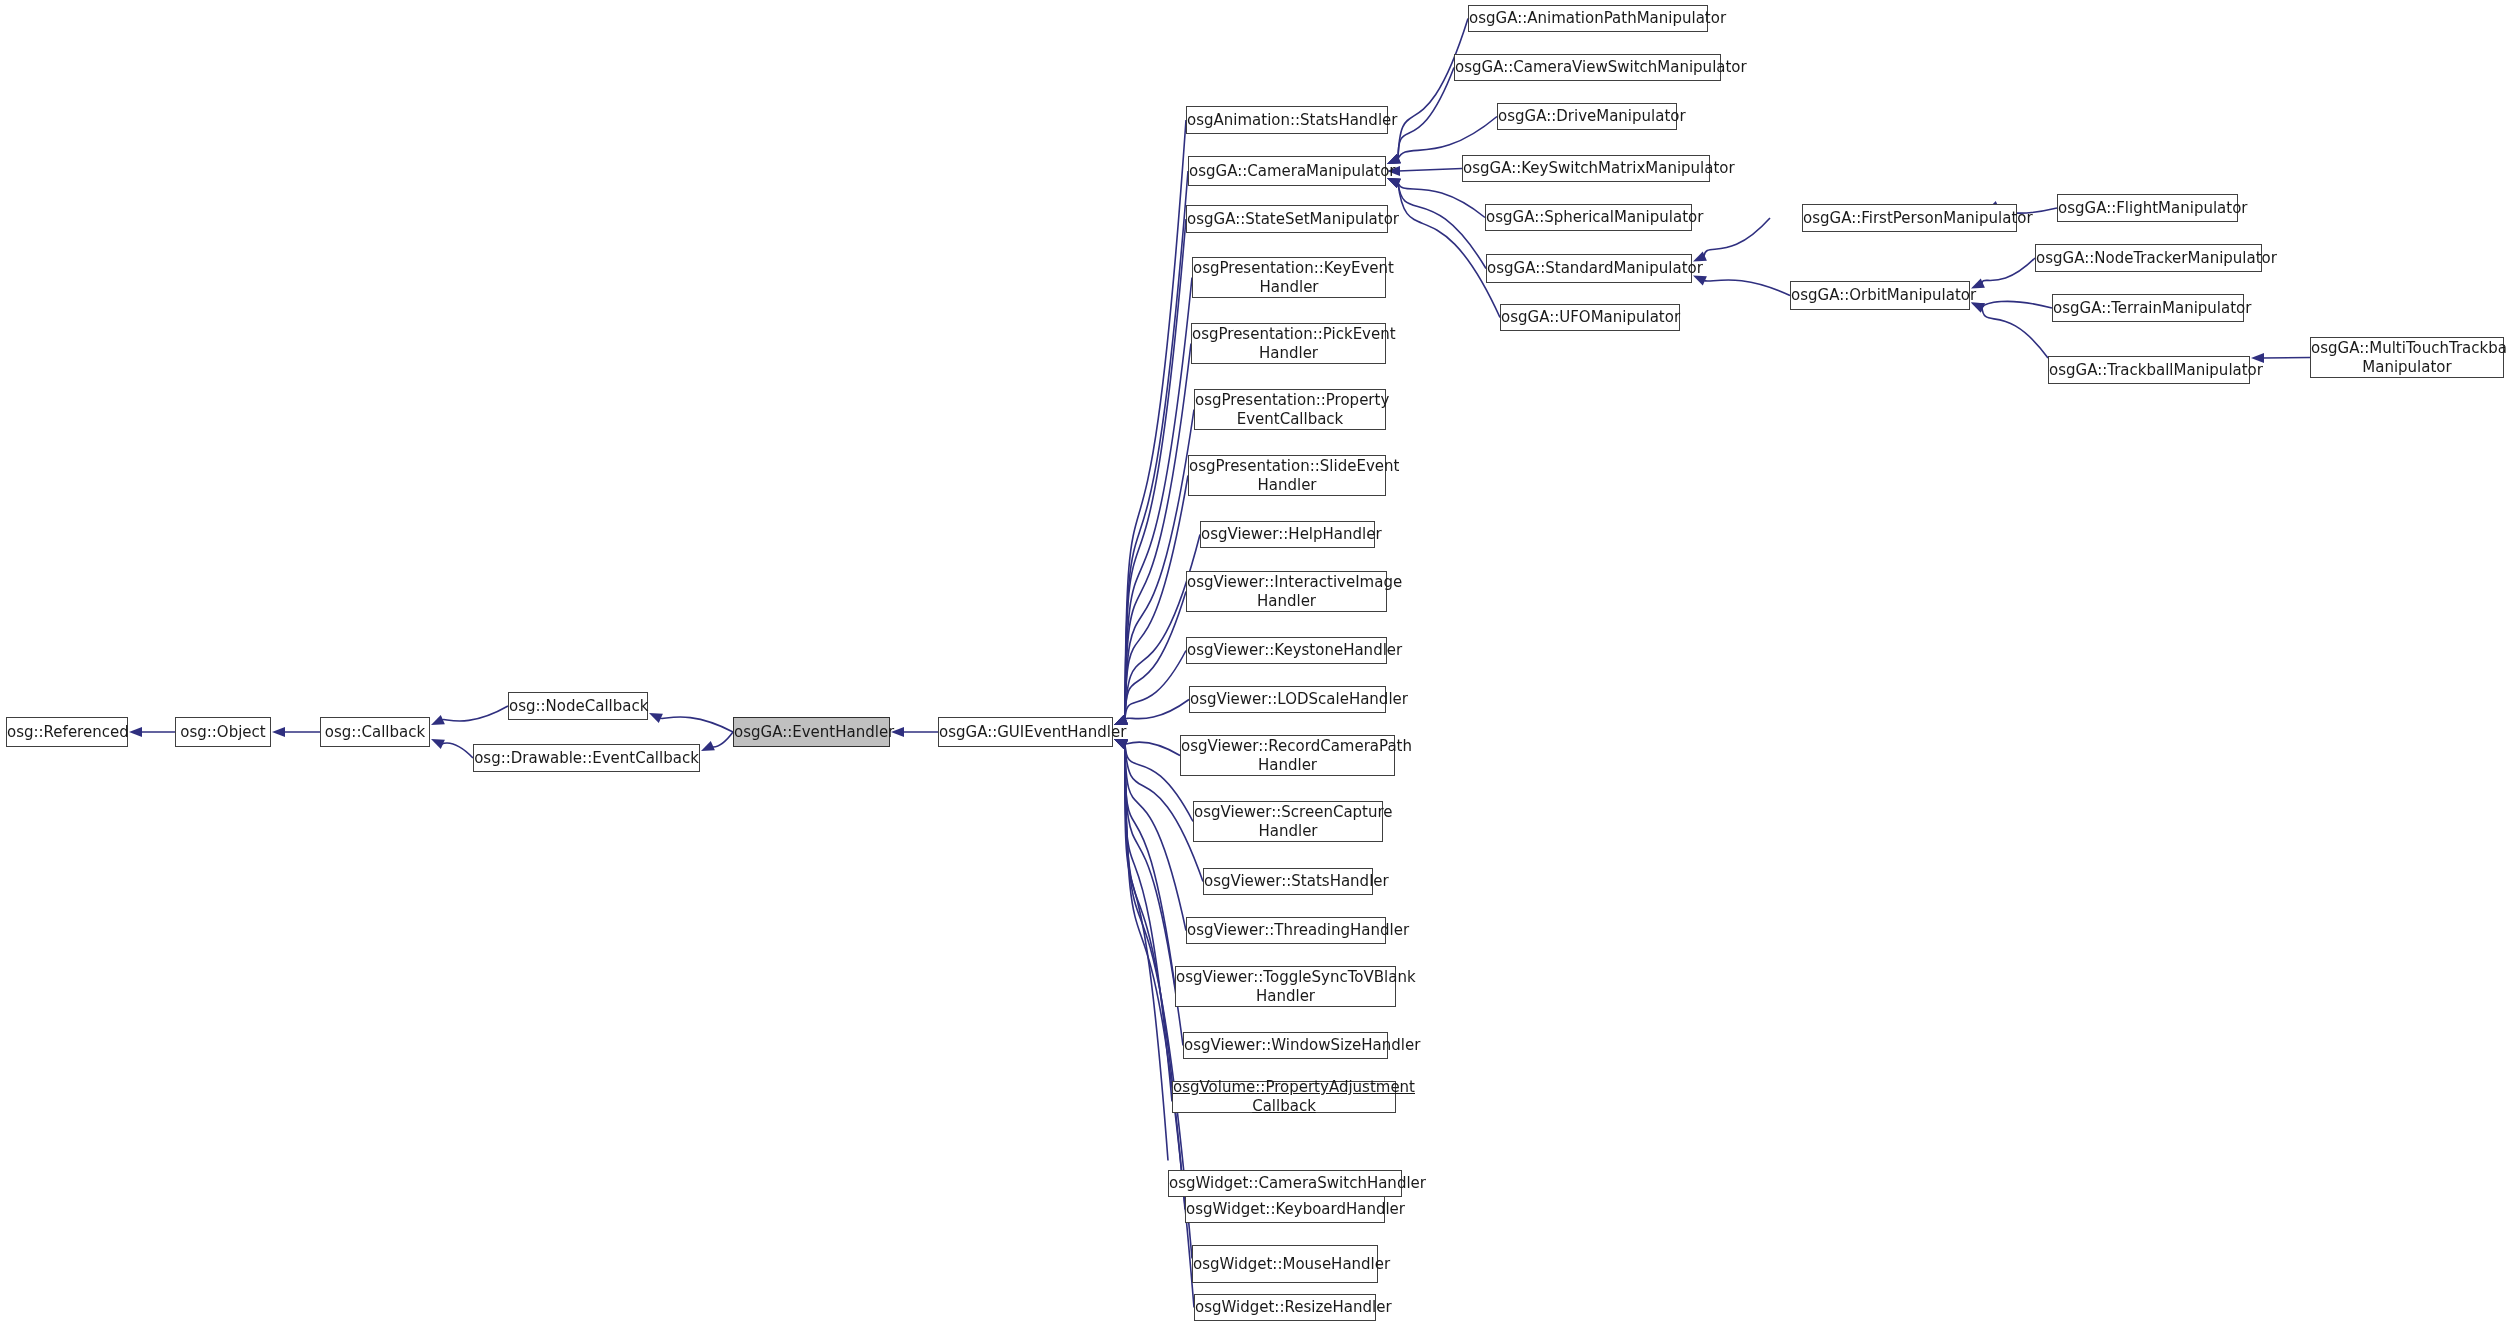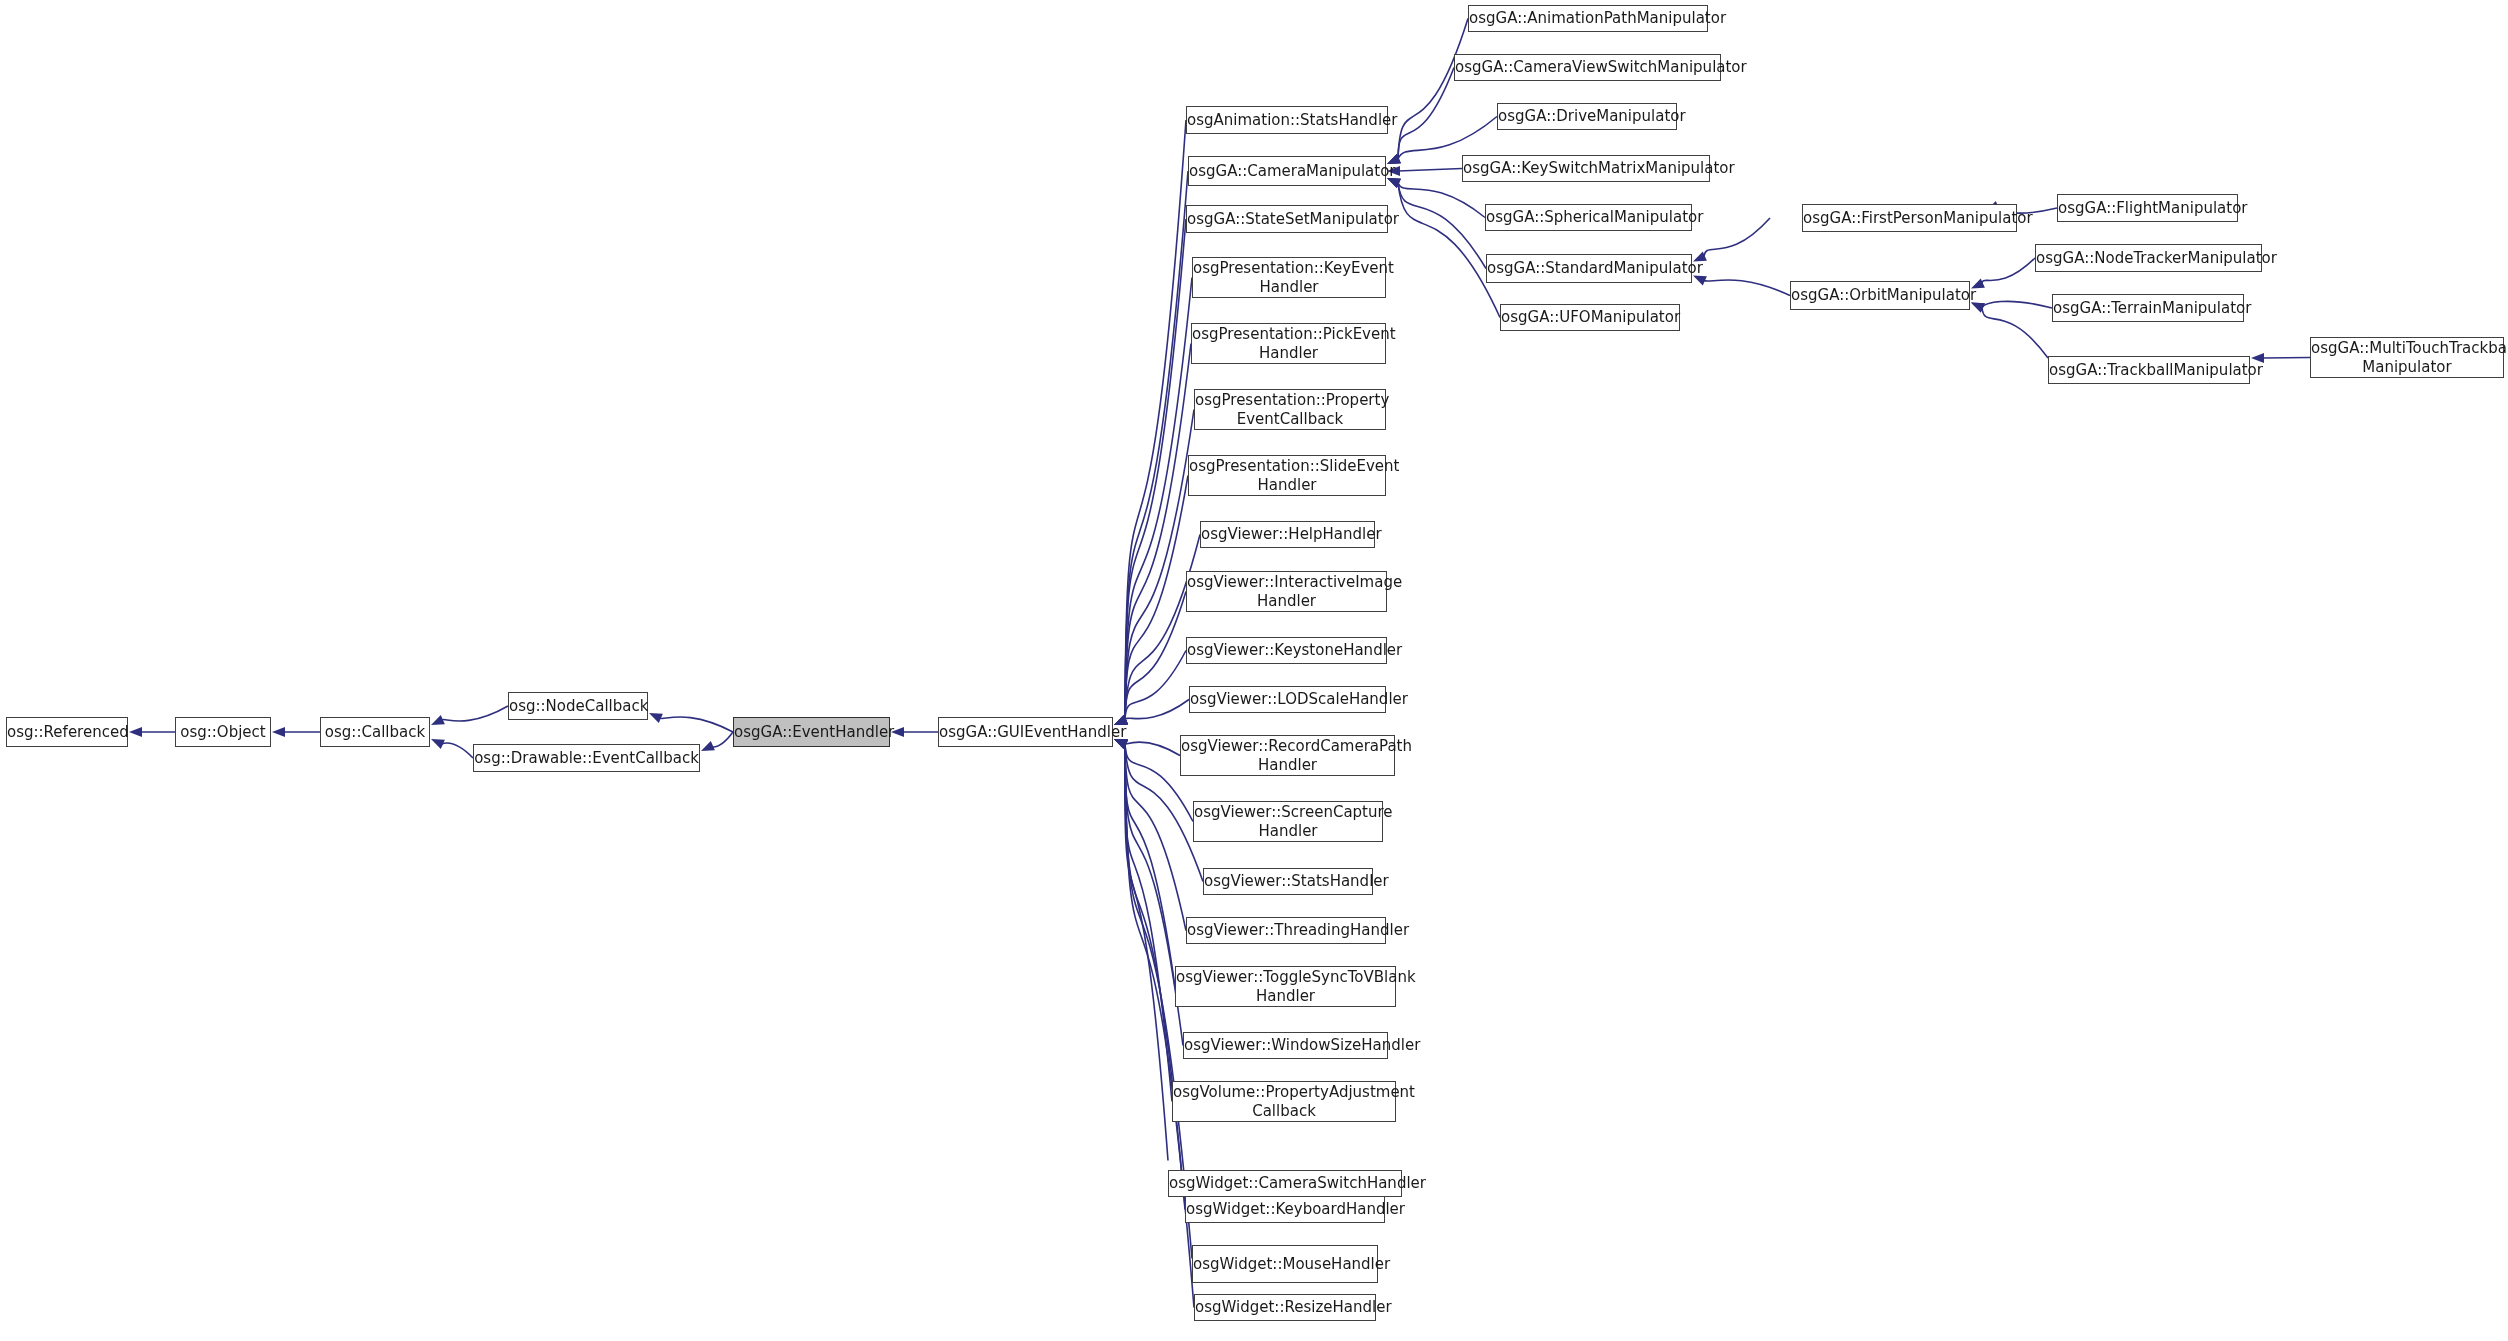--- a/index.html
+++ b/index.html
@@ -157,21 +157,21 @@
     <div class="node" style="left: 1189px; top: 686px; width: 197px; height: 27px;"><span class="lbl">osgViewer::LODScaleHandler</span></div>
     <div class="node" style="left: 1180px; top: 735px; width: 215px; height: 41px;"><span class="lbl">osgViewer::RecordCameraPath
 Handler</span></div>
     <div class="node" style="left: 1193px; top: 801px; width: 190px; height: 41px;"><span class="lbl">osgViewer::ScreenCapture
 Handler</span></div>
     <div class="node" style="left: 1203px; top: 868px; width: 170px; height: 27px;"><span class="lbl">osgViewer::StatsHandler</span></div>
     <div class="node" style="left: 1186px; top: 917px; width: 200px; height: 27px;"><span class="lbl">osgViewer::ThreadingHandler</span></div>
     <div class="node" style="left: 1175px; top: 966px; width: 221px; height: 41px;"><span class="lbl">osgViewer::ToggleSyncToVBlank
 Handler</span></div>
     <div class="node" style="left: 1183px; top: 1032px; width: 205px; height: 27px;"><span class="lbl">osgViewer::WindowSizeHandler</span></div>
-    <div class="node" style="left: 1172px; top: 1081px; width: 224px; height: 41px;"><span class="lbl">osgVolume::PropertyAdjustment
+    <div class="node" style="left: 1172px; top: 1081px; width: 224px; height: 32px; text-decoration: underline;"><span class="lbl">osgVolume::PropertyAdjustment
 Callback</span></div>
     <div class="node" style="left: 1168px; top: 1147px; width: 234px; height: 27px; margin-top: 23px;"><span class="lbl">osgWidget::CameraSwitchHandler</span></div>
     <div class="node" style="left: 1185px; top: 1196px; width: 200px; height: 27px;"><span class="lbl">osgWidget::KeyboardHandler</span></div>
     <div class="node" style="left: 1192px; top: 1245px; width: 186px; height: 38px;"><span class="lbl">osgWidget::MouseHandler</span></div>
     <div class="node" style="left: 1194px; top: 1294px; width: 182px; height: 27px;"><span class="lbl">osgWidget::ResizeHandler</span></div>
     <div class="node" style="left: 1468px; top: 5px; width: 240px; height: 27px;"><span class="lbl">osgGA::AnimationPathManipulator</span></div>
     <div class="node" style="left: 1454px; top: 54px; width: 267px; height: 27px;"><span class="lbl">osgGA::CameraViewSwitchManipulator</span></div>
     <div class="node" style="left: 1497px; top: 103px; width: 180px; height: 27px;"><span class="lbl">osgGA::DriveManipulator</span></div>
     <div class="node" style="left: 1462px; top: 155px; width: 248px; height: 27px;"><span class="lbl">osgGA::KeySwitchMatrixManipulator</span></div>
     <div class="node" style="left: 1485px; top: 204px; width: 207px; height: 27px;"><span class="lbl">osgGA::SphericalManipulator</span></div>

